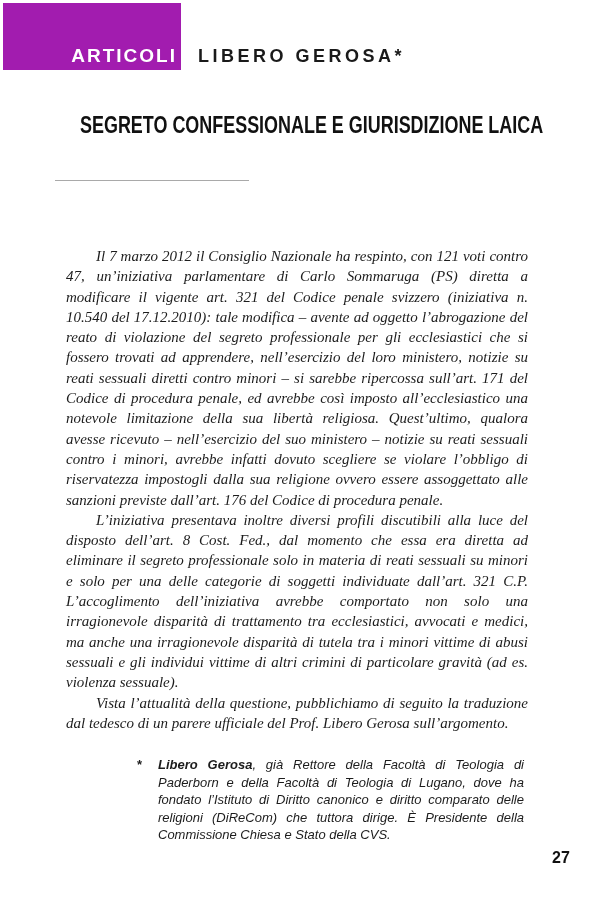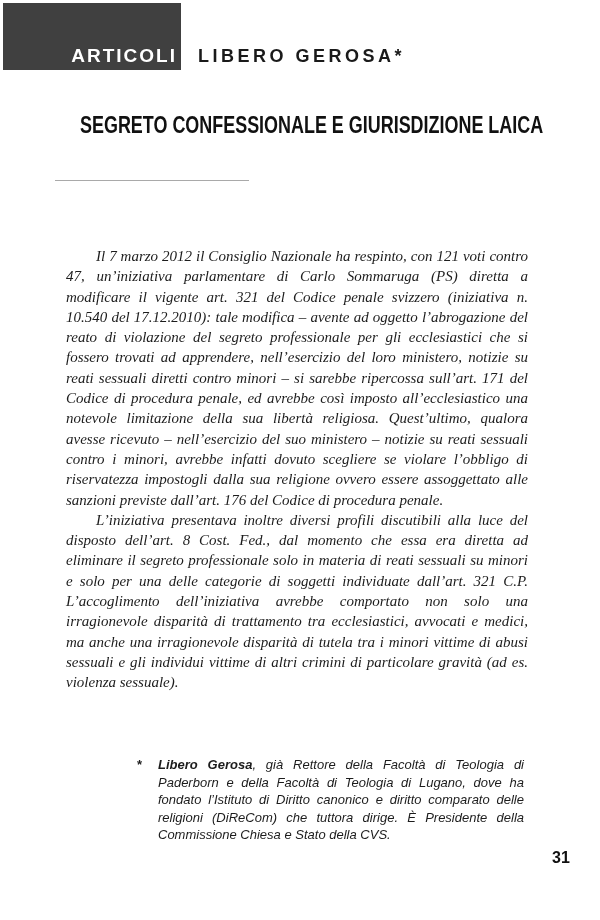--- a/index.html
+++ b/index.html
@@ -11,21 +11,21 @@
     background: #ffffff;
     overflow: hidden;
     font-family: "Liberation Sans", sans-serif;
     color: #1b1b1b;
   }
   
   .section-band {
     position: absolute;
     left: 3px; top: 3px;
     width: 178px; height: 67px;
-    background: #404040;
+    background: #a21caf;
     display: flex;
     align-items: flex-end;
     justify-content: flex-end;
     padding: 0 4px 5px 0;
   }
   .section-label {
     color: #ffffff;
     font-weight: 700;
     font-size: 19px;
     letter-spacing: 2px;
@@ -124,22 +124,23 @@
 
   <div class="author-name">LIBERO GEROSA*</div>
 
   <h1 class="article-title">SEGRETO CONFESSIONALE E GIURISDIZIONE LAICA</h1>
 
   <div class="citation-rule"></div>
 
   <div class="article-body">
     <p>Il 7 marzo 2012 il Consiglio Nazionale ha respinto, con 121 voti contro 47, un’iniziativa parlamentare di Carlo Sommaruga (PS) diretta a modificare il vigente art. 321 del Codice penale svizzero (iniziativa n. 10.540 del 17.12.2010): tale modifica – avente ad oggetto l’abrogazione del reato di violazione del segreto professionale per gli ecclesiastici che si fossero trovati ad apprendere, nell’esercizio del loro ministero, notizie su reati sessuali diretti contro minori – si sarebbe ripercossa sull’art. 171 del Codice di procedura penale, ed avrebbe così imposto all’ecclesiastico una notevole limitazione della sua libertà religiosa. Quest’ultimo, qualora avesse ricevuto – nell’esercizio del suo ministero – notizie su reati sessuali contro i minori, avrebbe infatti dovuto scegliere se violare l’obbligo di riservatezza impostogli dalla sua religione ovvero essere assoggettato alle sanzioni previste dall’art. 176 del Codice di procedura penale.</p>
     <p>L’iniziativa presentava inoltre diversi profili discutibili alla luce del disposto dell’art. 8 Cost. Fed., dal momento che essa era diretta ad eliminare il segreto professionale solo in materia di reati sessuali su minori e solo per una delle categorie di soggetti individuate dall’art. 321 C.P. L’accoglimento dell’iniziativa avrebbe comportato non solo una irragionevole disparità di trattamento tra ecclesiastici, avvocati e medici, ma anche una irragionevole disparità di tutela tra i minori vittime di abusi sessuali e gli individui vittime di altri crimini di particolare gravità (ad es. violenza sessuale).</p>
+    <p>Vista l’attualità della questione, pubblichiamo di seguito la traduzione dal tedesco di un parere ufficiale del Prof. Libero Gerosa sull’argomento.</p>
   </div>
 
   <div class="footnote">
     <span class="footnote-marker">*</span>
     <div class="footnote-text"><span class="fn-author">Libero Gerosa</span><span>, già Rettore della Facoltà di Teologia di Paderborn e della Facoltà di Teologia di Lugano, dove ha fondato l’Istituto di Diritto canonico e diritto comparato delle religioni (DiReCom) che tuttora dirige. È Presidente della Commissione Chiesa e Stato della CVS.</span></div>
   </div>
 
-  <div class="page-number">31</div>
+  <div class="page-number">27</div>
 
 </div>
 
 </body></html>

